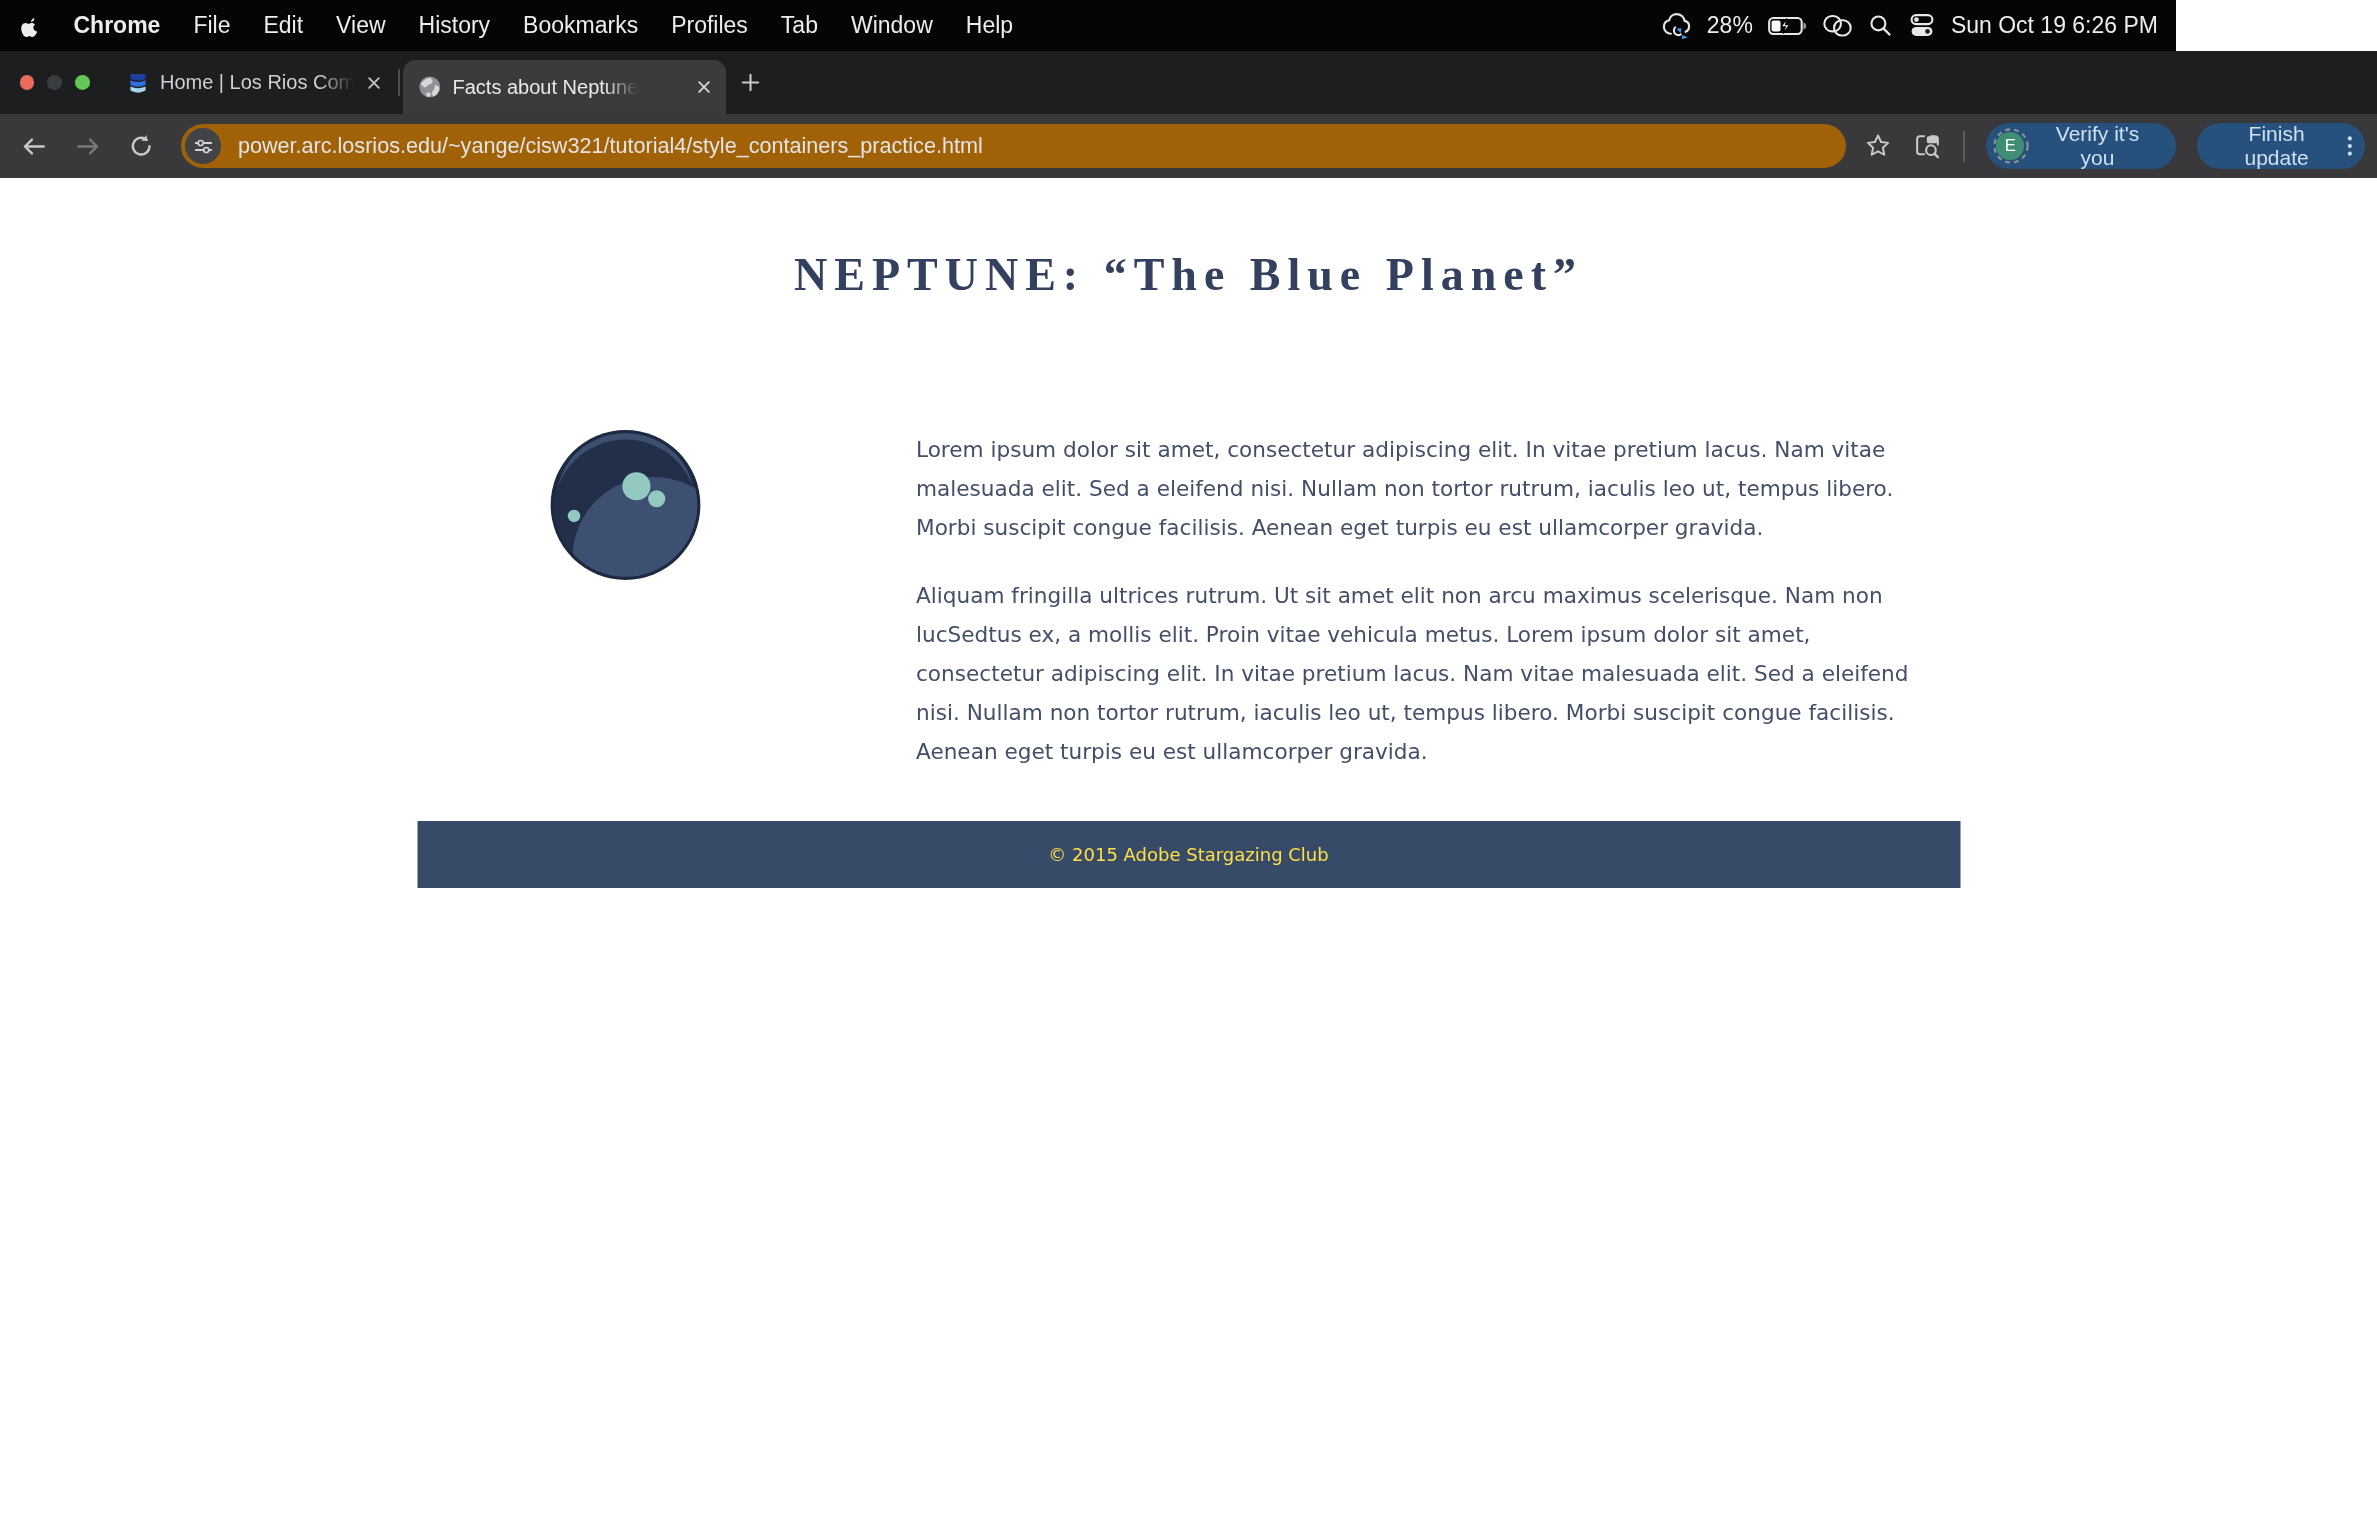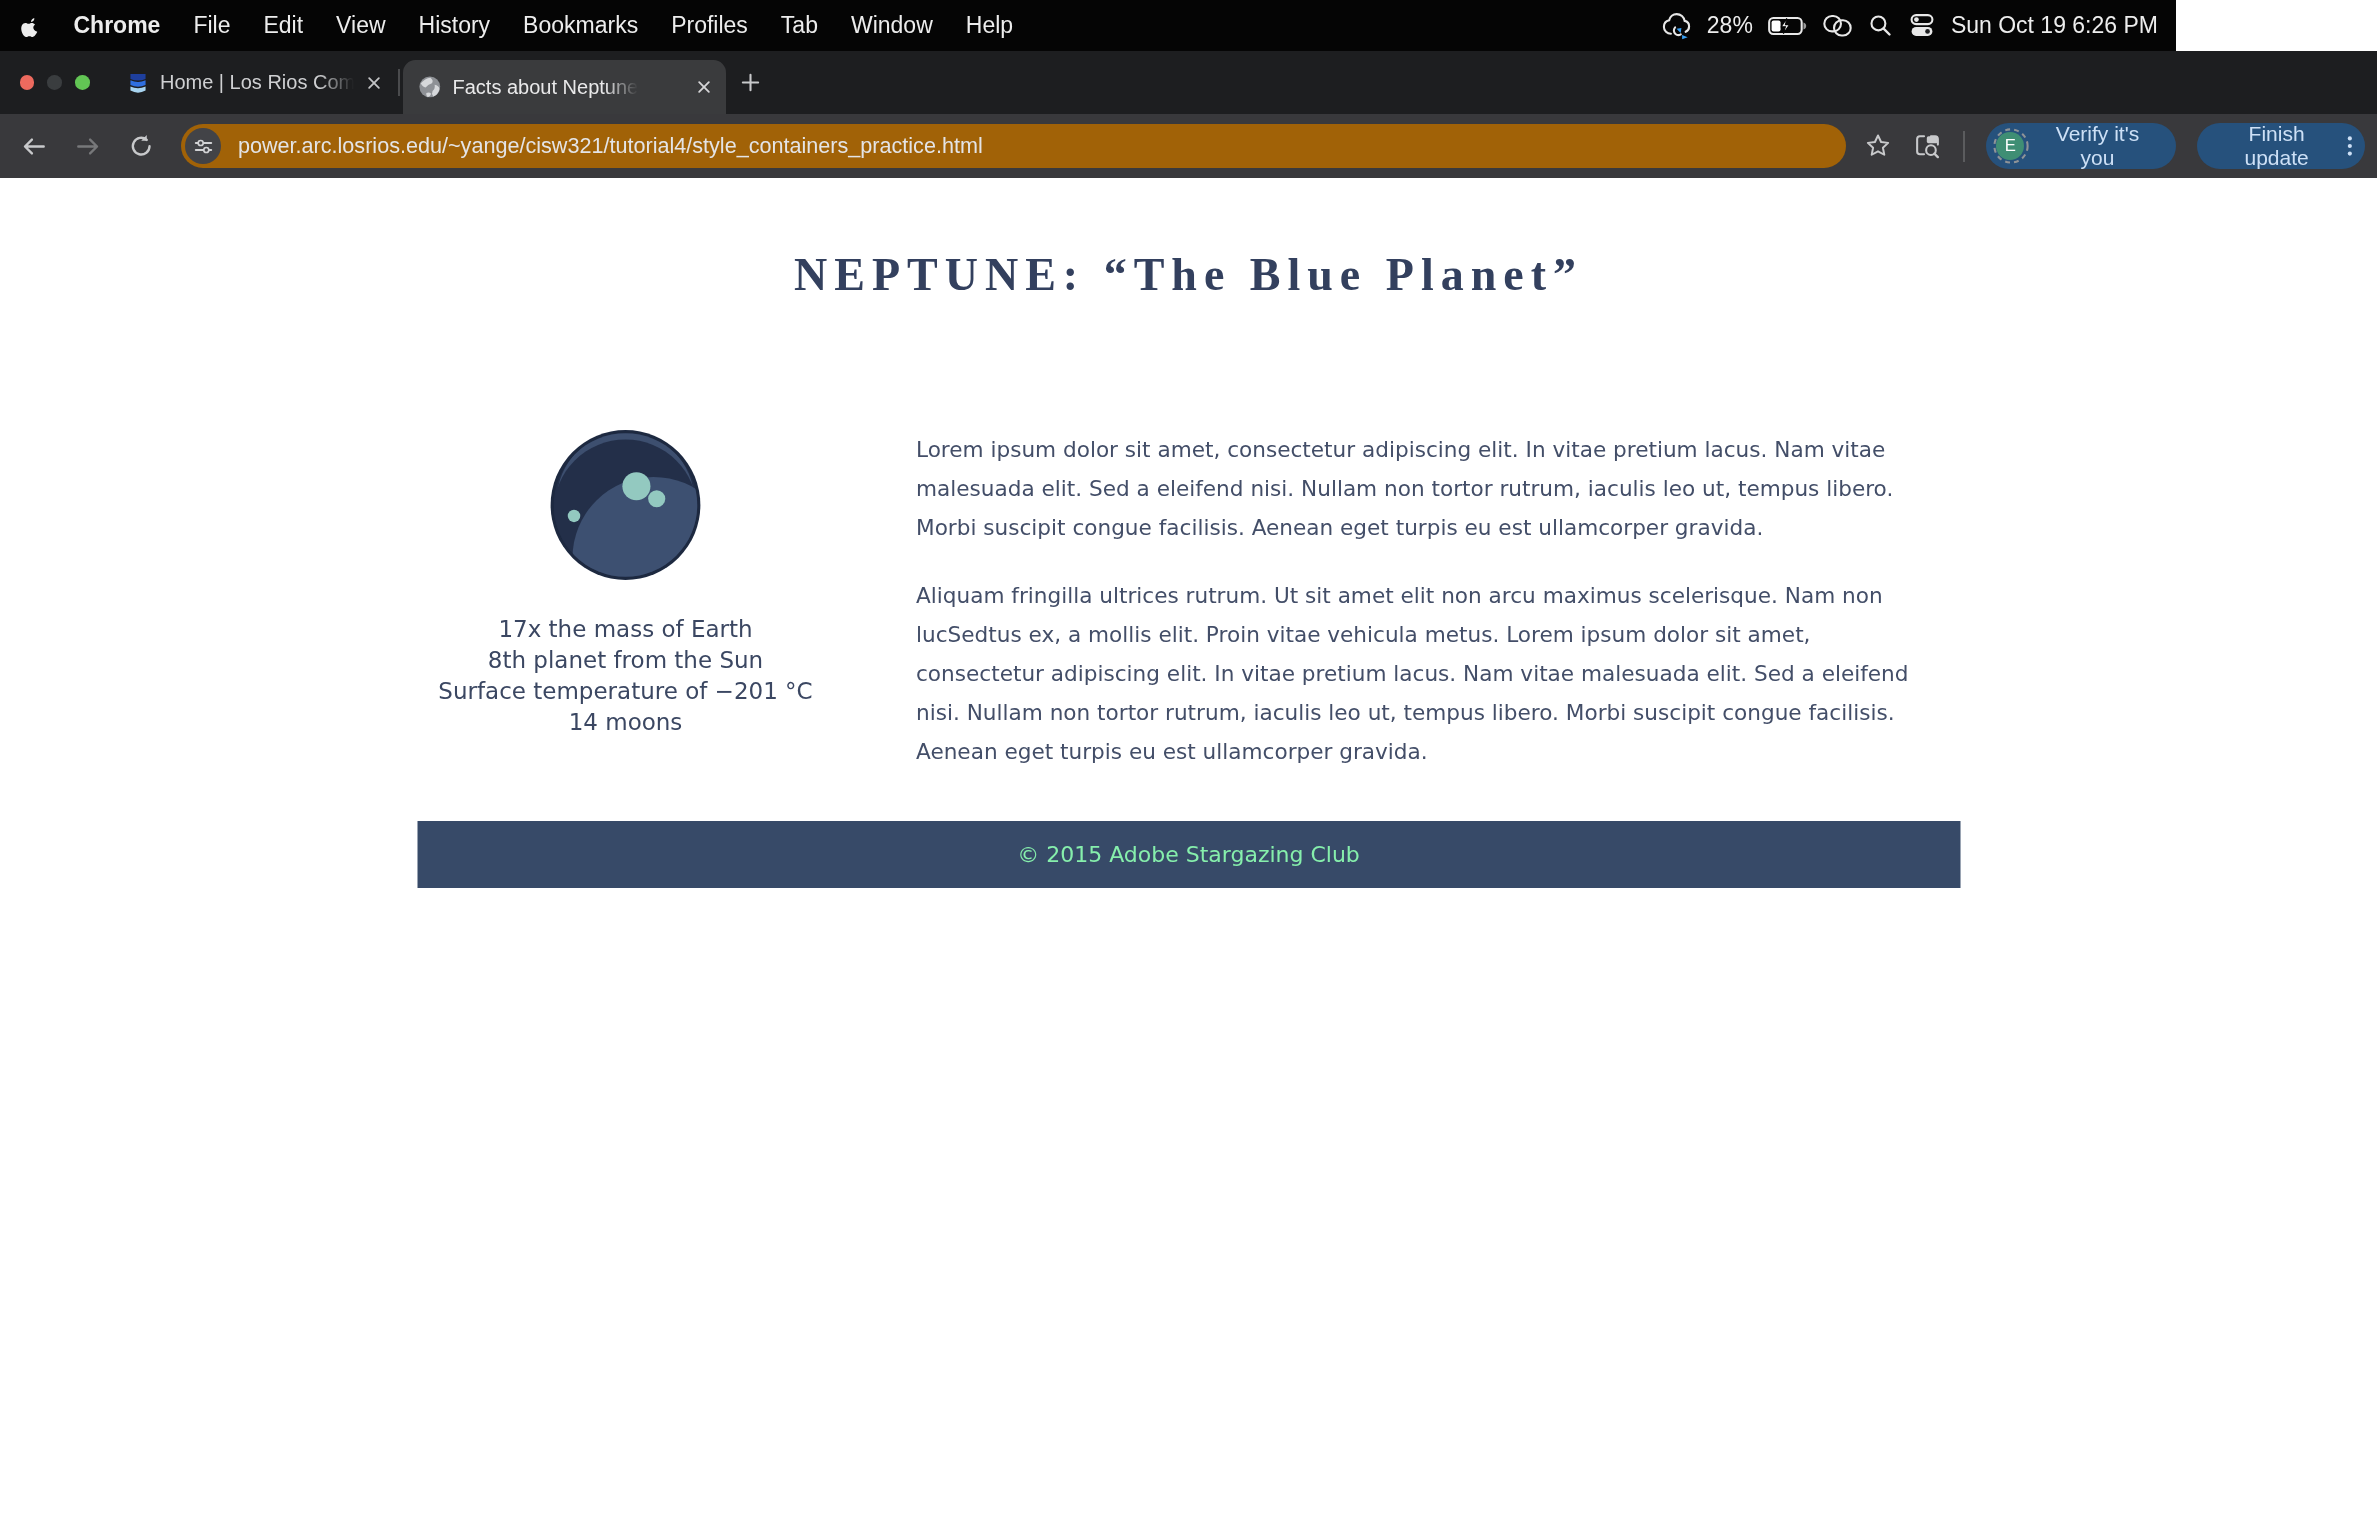--- a/index.html
+++ b/index.html
@@ -65,23 +65,23 @@
           width:1543px; display:flex; }
   .figcol { width:417px; text-align:center; }
   .planet { width:156px; height:156px; margin:0 auto; display:block; }
   .facts { margin-top:31px; font-family:"DejaVu Sans", sans-serif;
            font-size:23px; line-height:31px; color:#3b4762; }
   .textcol { flex:1; padding-left:82px; padding-right:39px; padding-top:2.8px;
              font-family:"DejaVu Sans", sans-serif; font-size:21.6px; line-height:39px;
              color:#434e68; }
   .textcol p + p { margin-top:29px; }
   .footerbar { position:absolute; top:643px; left:50%; transform:translateX(-50%);
-               width:1543px; height:67px; background:#374a68; color:#86efac;
+               width:1543px; height:67px; background:#374a68; color:#fde047;
                display:flex; align-items:center; justify-content:center;
-               font-family:"DejaVu Sans", sans-serif; font-size:22px; }
+               font-family:"DejaVu Sans", sans-serif; font-size:18px; }
 
   svg { display:block; }
 </style>
 </head>
 <body>
 
 <div class="menubar">
   <div class="left">
     <span>
       <svg width="19.5" height="22" viewBox="0 0 24 28">
@@ -276,26 +276,20 @@
         <circle cx="50" cy="50" r="46" fill="#232f49"></circle>
         <g clip-path="url(#pc)">
           <circle cx="50" cy="47" r="44" fill="#3d4f6f"></circle>
           <circle cx="50" cy="54" r="46" fill="#232f49"></circle>
           <circle cx="68" cy="84" r="52" fill="#3d5071"></circle>
         </g>
         <circle cx="57" cy="38" r="9" fill="#93c9c0"></circle>
         <circle cx="70" cy="46" r="5.5" fill="#93c9c0"></circle>
         <circle cx="17" cy="57" r="4" fill="#93c9c0"></circle>
       </svg>
-      <div class="facts">
-        <div>17x the mass of Earth</div>
-        <div>8th planet from the Sun</div>
-        <div>Surface temperature of −201 °C</div>
-        <div>14 moons</div>
-      </div>
     </div>
     <div class="textcol">
       <p>Lorem ipsum dolor sit amet, consectetur adipiscing elit. In vitae pretium lacus. Nam vitae malesuada elit. Sed a eleifend nisi. Nullam non tortor rutrum, iaculis leo ut, tempus libero. Morbi suscipit congue facilisis. Aenean eget turpis eu est ullamcorper gravida.</p>
       <p>Aliquam fringilla ultrices rutrum. Ut sit amet elit non arcu maximus scelerisque. Nam non lucSedtus ex, a mollis elit. Proin vitae vehicula metus. Lorem ipsum dolor sit amet, consectetur adipiscing elit. In vitae pretium lacus. Nam vitae malesuada elit. Sed a eleifend nisi. Nullam non tortor rutrum, iaculis leo ut, tempus libero. Morbi suscipit congue facilisis. Aenean eget turpis eu est ullamcorper gravida.</p>
     </div>
   </div>
 
   <div class="footerbar">
     <span>© 2015 Adobe Stargazing Club</span>
   </div>

